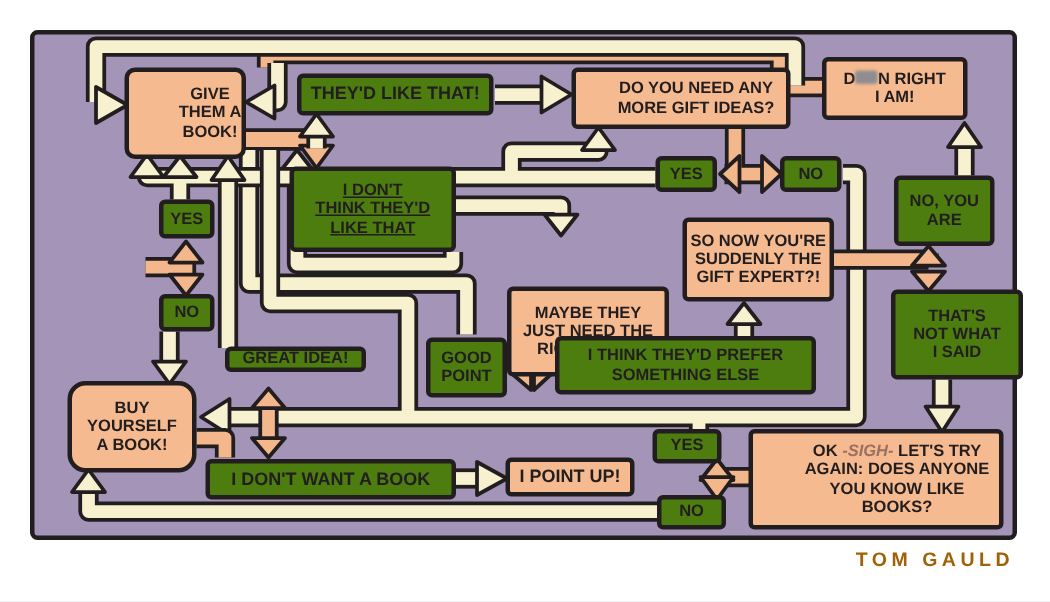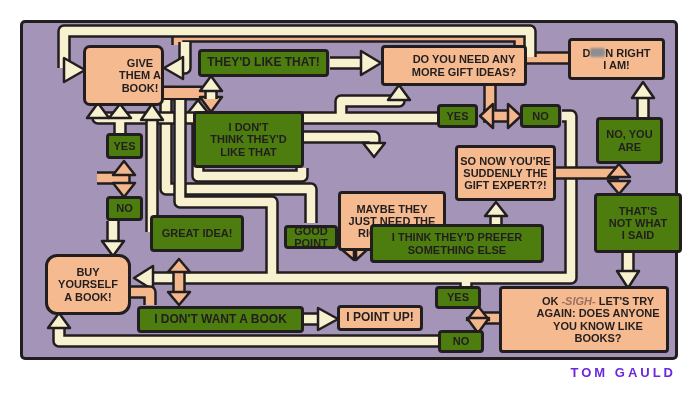--- a/index.html
+++ b/index.html
@@ -12,21 +12,21 @@
         text-align:center;box-sizing:border-box;color:#221e1f;font-weight:bold;
         border:3px solid #221e1f;border-radius:4px;line-height:1.12;}
   .cream{background:#4d7c0f;}
   .orange{background:#f6ba90;}
   .lbl{white-space:pre-line;}
   .circle{border-radius:50%;box-shadow:-3px 5px 0 0 #90899a;}
   .censor{display:inline-block;width:15px;height:9px;background:#8f8d8f;border-radius:2px;
           filter:blur(1.2px);vertical-align:baseline;}
   .sigh{font-style:italic;color:#9c6f63;}
   #signature{position:absolute;left:566px;top:365px;width:110px;text-align:right;z-index:3;
-             color:#6d28d9;font-weight:bold;font-size:13px;letter-spacing:3px;} .f11{font-size:11px;} .f12{font-size:12px;}
+             color:#a16207;font-weight:bold;font-size:13px;letter-spacing:3px;} .f11{font-size:11px;} .f12{font-size:12px;}
 </style>
 </head>
 <body>
 
 <div id="stage">
   <div id="panel"></div>
 
   <svg id="pipes" viewBox="0 0 700 401" fill="none" stroke-linejoin="round" stroke-linecap="butt">
 
     <g>
@@ -189,32 +189,32 @@
   <div class="node orange f11" style="left:83px;top:45px;width:81px;height:61px;border-radius:7px;padding-left:33px;">
     <span class="lbl">GIVE
 THEM A
 BOOK!</span>
   </div>
 
   <div class="node cream f12" style="left:198px;top:49px;width:131px;height:28px;">
     <span class="lbl">THEY'D LIKE THAT!</span>
   </div>
 
-  <div class="node cream f11" style="left:193px;top:111px;width:111px;height:57px;">
+  <div class="node cream f11" style="left:193px;top:111px;width:111px;height:57px;text-decoration:underline;">
     <span class="lbl">I DON'T
 THINK THEY'D
 LIKE THAT</span>
   </div>
 
   <div class="node orange f11" style="left:381px;top:45px;width:146px;height:41px;padding-left:20px;">
     <span class="lbl">DO YOU NEED ANY
 MORE GIFT IDEAS?</span>
   </div>
 
-  <div class="node orange f11" style="left:568px;top:38px;width:97px;height:42px;flex-direction:column;">
+  <div class="node orange f11" style="left:548px;top:38px;width:97px;height:42px;flex-direction:column;">
     <div><span>D</span><span class="censor"></span><span>N RIGHT</span></div>
     <div>I AM!</div>
   </div>
 
   <div class="node cream f11" style="left:106px;top:133px;width:37px;height:26px;">
     <span class="lbl">YES</span>
   </div>
 
   <div class="node cream f11" style="left:106px;top:196px;width:37px;height:25px;">
     <span class="lbl">NO</span>
@@ -244,25 +244,25 @@
 JUST NEED THE
 RIGHT ONE?</span>
   </div>
 
   <div class="node cream f11" style="left:594px;top:193px;width:88px;height:60px;">
     <span class="lbl">THAT'S
 NOT WHAT
 I SAID</span>
   </div>
 
-  <div class="node cream f11" style="left:150px;top:215px;width:94px;height:37px;">
+  <div class="node cream f11" style="left:150px;top:231px;width:94px;height:17px;">
     <span class="lbl">GREAT IDEA!</span>
   </div>
 
-  <div class="node cream f11" style="left:284px;top:225px;width:54px;height:24px;">
+  <div class="node cream f11" style="left:284px;top:225px;width:54px;height:40px;">
     <span class="lbl">GOOD
 POINT</span>
   </div>
 
   <div class="node cream f11" style="left:370px;top:224px;width:174px;height:39px;">
     <span class="lbl">I THINK THEY'D PREFER
 SOMETHING ELSE</span>
   </div>
 
   <div class="node orange f11" style="left:45px;top:254px;width:86px;height:61px;border-radius:12px;">

